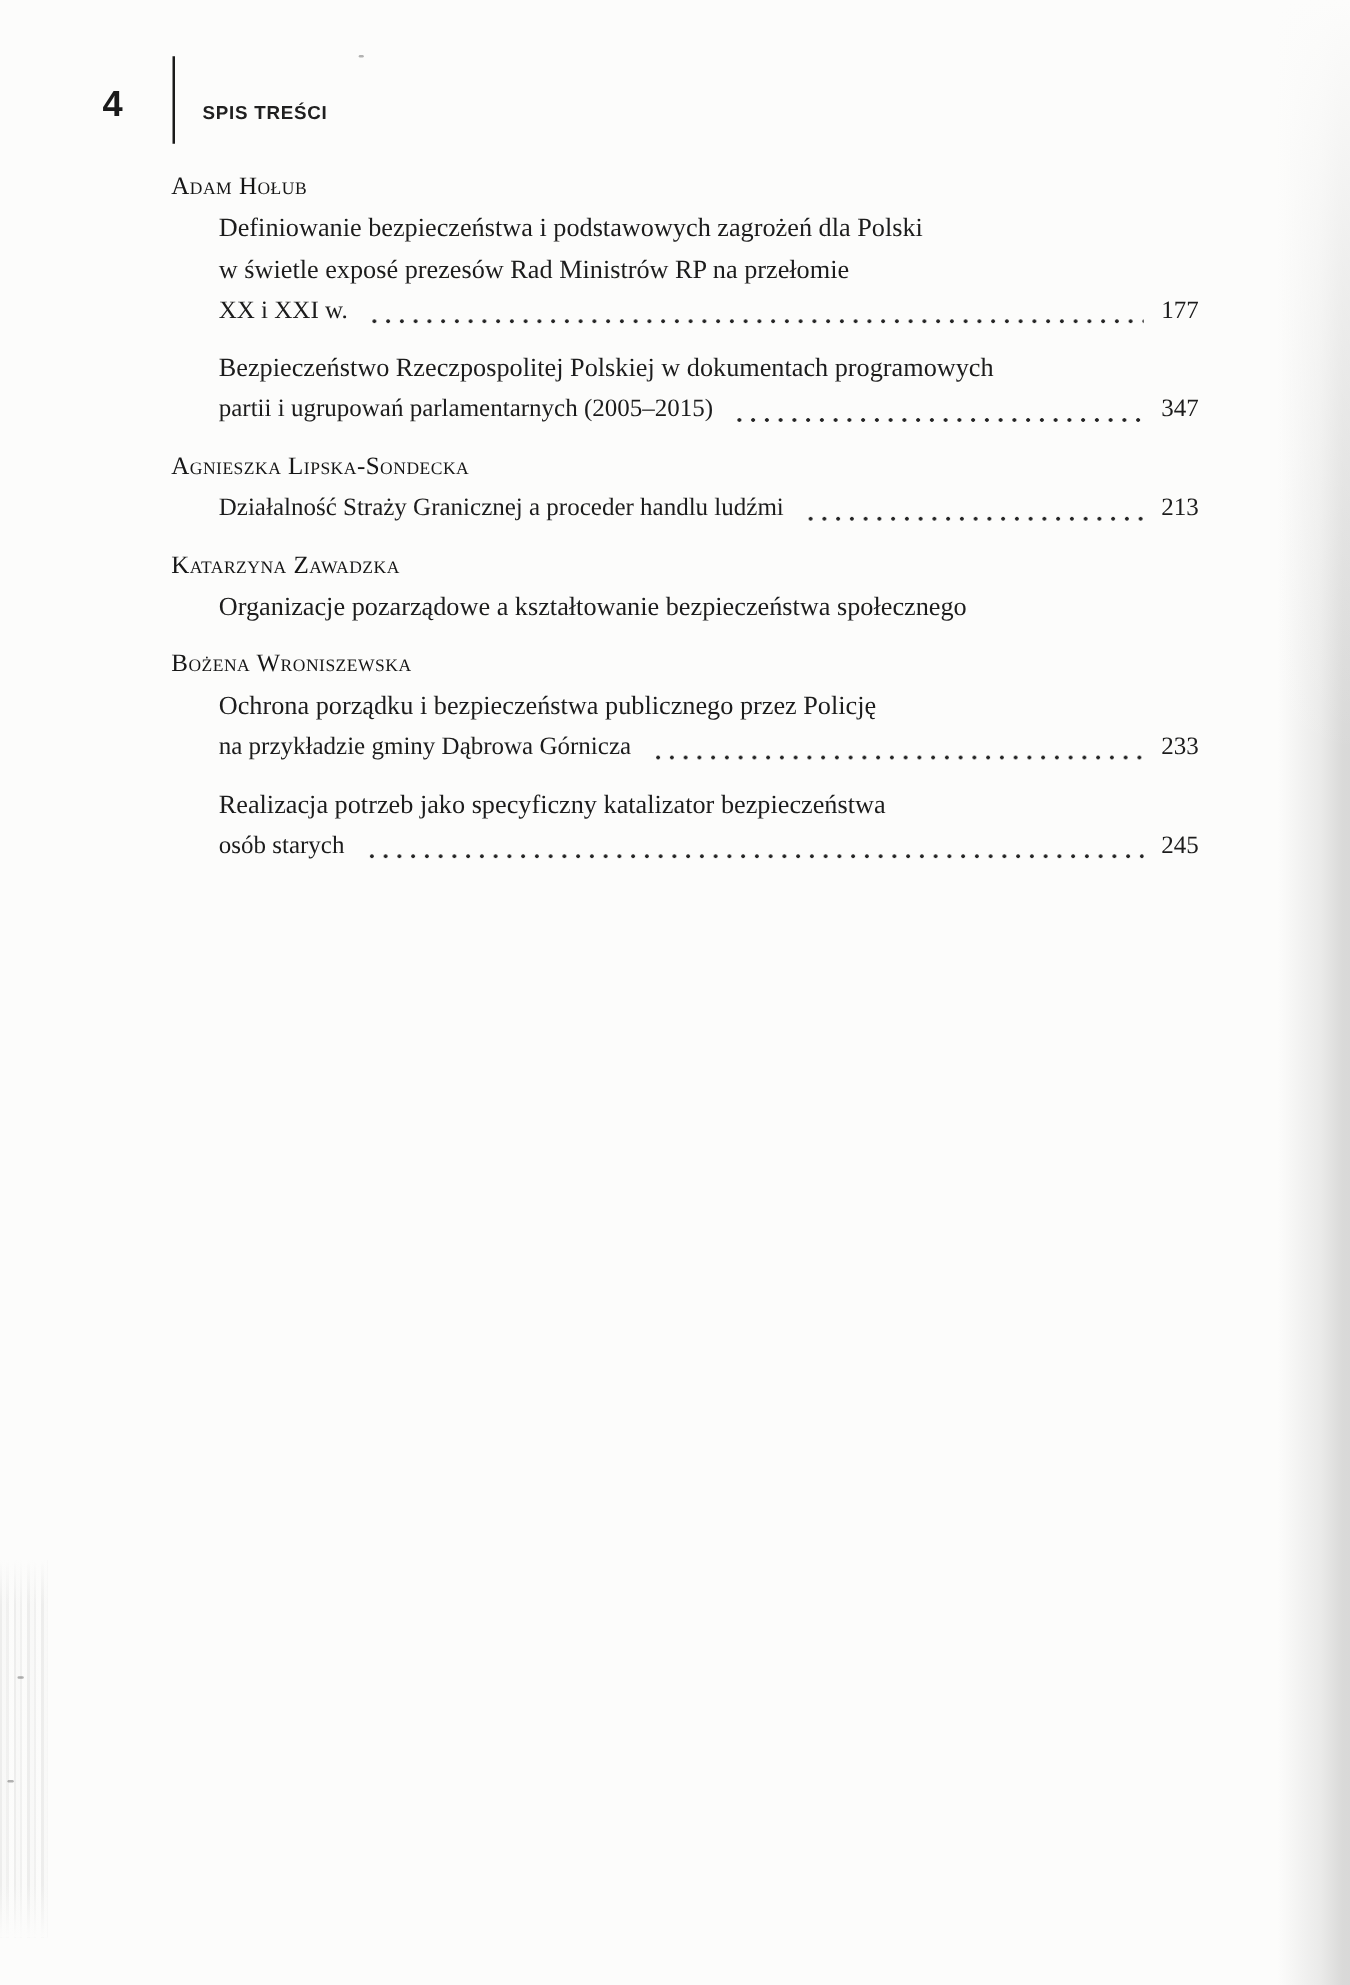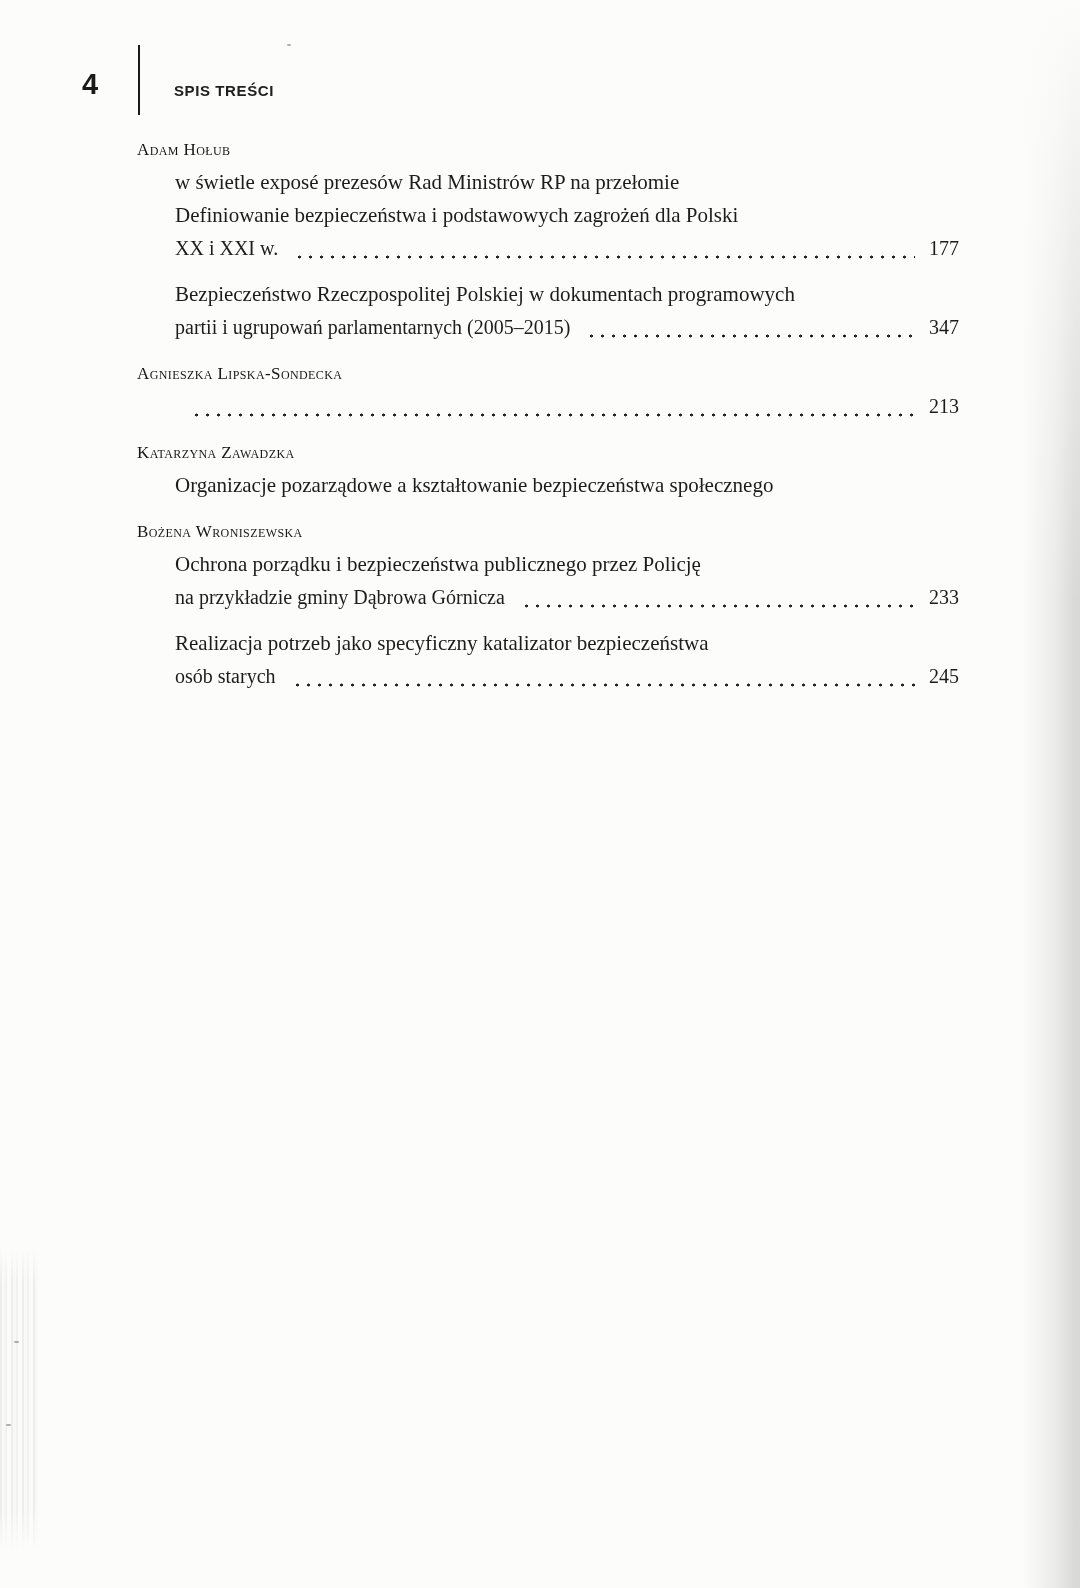--- a/index.html
+++ b/index.html
@@ -16,34 +16,34 @@
   .page-num {
     position:absolute; left:82px; top:68px;
     font-family:"Liberation Sans", sans-serif;
     font-weight:600; font-size:29px; color:#1a1a1a;
   }
   .header-rule {
     position:absolute; left:138px; top:45px;
     width:2px; height:70px; background:#1a1a1a;
   }
   .header-title {
-    position:absolute; left:174px; top:82px;
+    position:absolute; left:162px; top:82px;
     font-family:"Liberation Sans", sans-serif;
     font-weight:700; font-size:15px; letter-spacing:0.6px;
     color:#202020;
   }
 
   
   .toc {
     position:absolute; left:137px; top:133px; width:836px;
   }
   .entry { margin-bottom:13px; }
   .author {
     font-variant:small-caps;
-    font-size:17px; line-height:33px; letter-spacing:0.4px;
+    font-size:20px; line-height:33px; letter-spacing:0.4px;
     color:#161616;
   }
   .line {
     font-size:21px; line-height:33px;
     padding-left:38px;
     color:#1c1c1c;
   }
   .dotline {
     display:flex; align-items:baseline;
     font-size:20px; line-height:33px;
@@ -87,41 +87,42 @@
 <body>
 
 <div class="page-num">4</div>
 <div class="header-rule"></div>
 <div class="header-title">SPIS TREŚCI</div>
 
 <div class="toc">
 
   <div class="entry">
     <div class="author">Adam Hołub</div>
+    <div class="line">Definiowanie bezpieczeństwa i podstawowych zagrożeń dla Polski</div>
     <div class="line">w świetle exposé prezesów Rad Ministrów RP na przełomie</div>
-    <div class="line">Definiowanie bezpieczeństwa i podstawowych zagrożeń dla Polski</div>
     <div class="dotline">
       <span>XX i XXI w.</span>
       <span class="leader"></span>
       <span class="pnum">177</span>
     </div>
   </div>
 
   <div class="entry">
     <div class="line">Bezpieczeństwo Rzeczpospolitej Polskiej w dokumentach programowych</div>
     <div class="dotline">
       <span>partii i ugrupowań parlamentarnych (2005–2015)</span>
       <span class="leader"></span>
       <span class="pnum">347</span>
     </div>
   </div>
 
   <div class="entry">
     <div class="author">Agnieszka Lipska-Sondecka</div>
     <div class="dotline">
+      <span>Działalność Straży Granicznej a proceder handlu ludźmi</span>
       <span class="leader"></span>
       <span class="pnum">213</span>
     </div>
   </div>
 
   <div class="entry">
     <div class="author">Katarzyna Zawadzka</div>
     <div class="line">Organizacje pozarządowe a kształtowanie bezpieczeństwa społecznego</div>
   </div>
 

